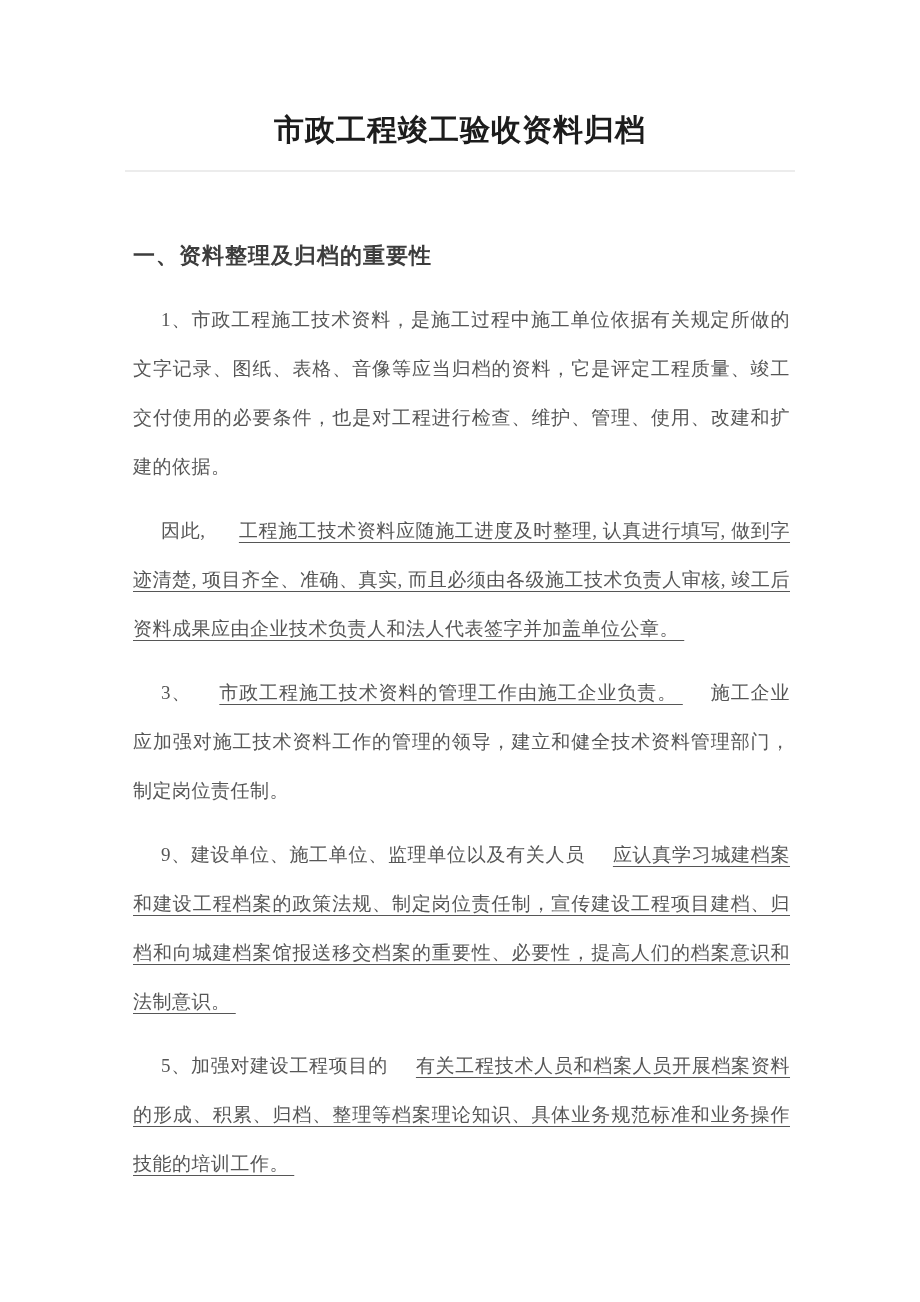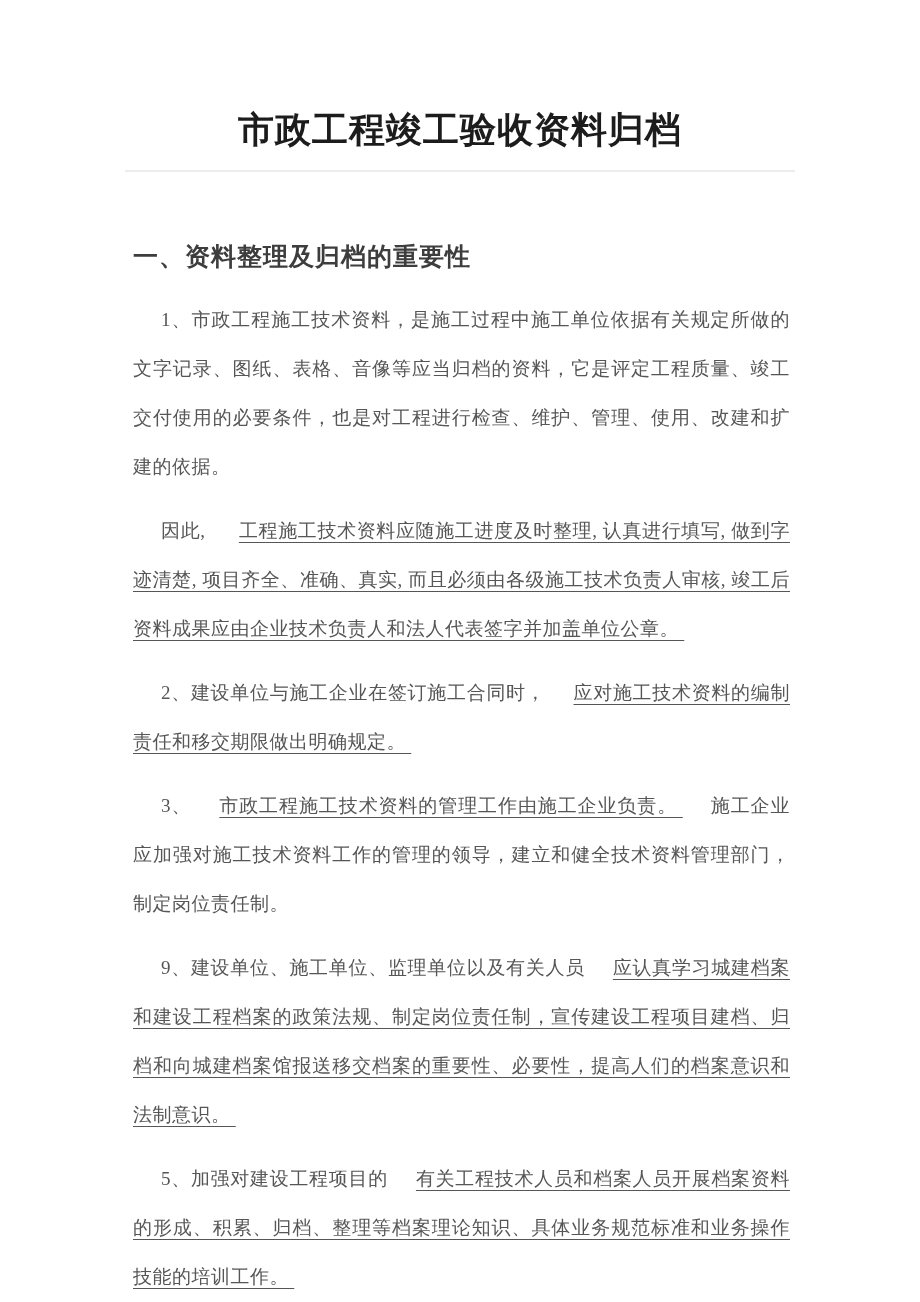--- a/index.html
+++ b/index.html
@@ -19,35 +19,35 @@
   }
   .doc{
     box-sizing:border-box;
     width:920px;
     height:1302px;
     padding:0 130px;
   }
   .doc-title{
     margin:112px 0 0 0;
     text-align:center;
-    font-size:36px;
+    font-size:30px;
     line-height:36px;
     font-weight:bold;
     color:var(--title-color);
     letter-spacing:1px;
   }
   .divider{
     border:none;
     border-top:2px solid var(--divider-color);
     margin:22px -5px 0 -5px;
   }
   .section-heading{
     margin:70px 0 0 3px;
     font-family:"Liberation Sans","DejaVu Sans",sans-serif;
-    font-size:25px;
+    font-size:22px;
     line-height:28px;
     font-weight:bold;
     color:var(--heading-color);
     letter-spacing:1px;
   }
   .paragraphs{
     margin-top:25px;
   }
   .para{
     margin:15px 0 0 3px;
@@ -72,18 +72,17 @@
 <div class="doc">
   <h1 class="doc-title">市政工程竣工验收资料归档</h1>
 
   <hr class="divider">
 
   <h2 class="section-heading">一、资料整理及归档的重要性</h2>
 
   <div class="paragraphs">
       <p class="para"><span class="run">1、市政工程施工技术资料，是施工过程中施工单位依据有关规定所做的文字记录、图纸、表格、音像等应当归档的资料，它是评定工程质量、竣工交付使用的必要条件，也是对工程进行检查、维护、管理、使用、改建和扩建的依据。</span></p>
       <p class="para"><span class="run">因此, </span><span class="run u">工程施工技术资料应随施工进度及时整理, 认真进行填写, 做到字迹清楚, 项目齐全、准确、真实, 而且必须由各级施工技术负责人审核, 竣工后资料成果应由企业技术负责人和法人代表签字并加盖单位公章。 </span></p>
-      <p class="para"><span class="run">2、建设单位与施工企业在签订施工合同时，</span><span class="run u">应对施工技术资料的编制责任和移交期限做出明确规定。 </span></p>
       <p class="para"><span class="run">3、</span><span class="run u">市政工程施工技术资料的管理工作由施工企业负责。 </span><span class="run">施工企业应加强对施工技术资料工作的管理的领导，建立和健全技术资料管理部门，制定岗位责任制。</span></p>
       <p class="para"><span class="run">9、建设单位、施工单位、监理单位以及有关人员</span><span class="run u">应认真学习城建档案和建设工程档案的政策法规、制定岗位责任制，宣传建设工程项目建档、归档和向城建档案馆报送移交档案的重要性、必要性，提高人们的档案意识和法制意识。 </span></p>
       <p class="para"><span class="run">5、加强对建设工程项目的</span><span class="run u">有关工程技术人员和档案人员开展档案资料的形成、积累、归档、整理等档案理论知识、具体业务规范标准和业务操作技能的培训工作。 </span></p>
     </div>
 </div>
 
 </body></html>

